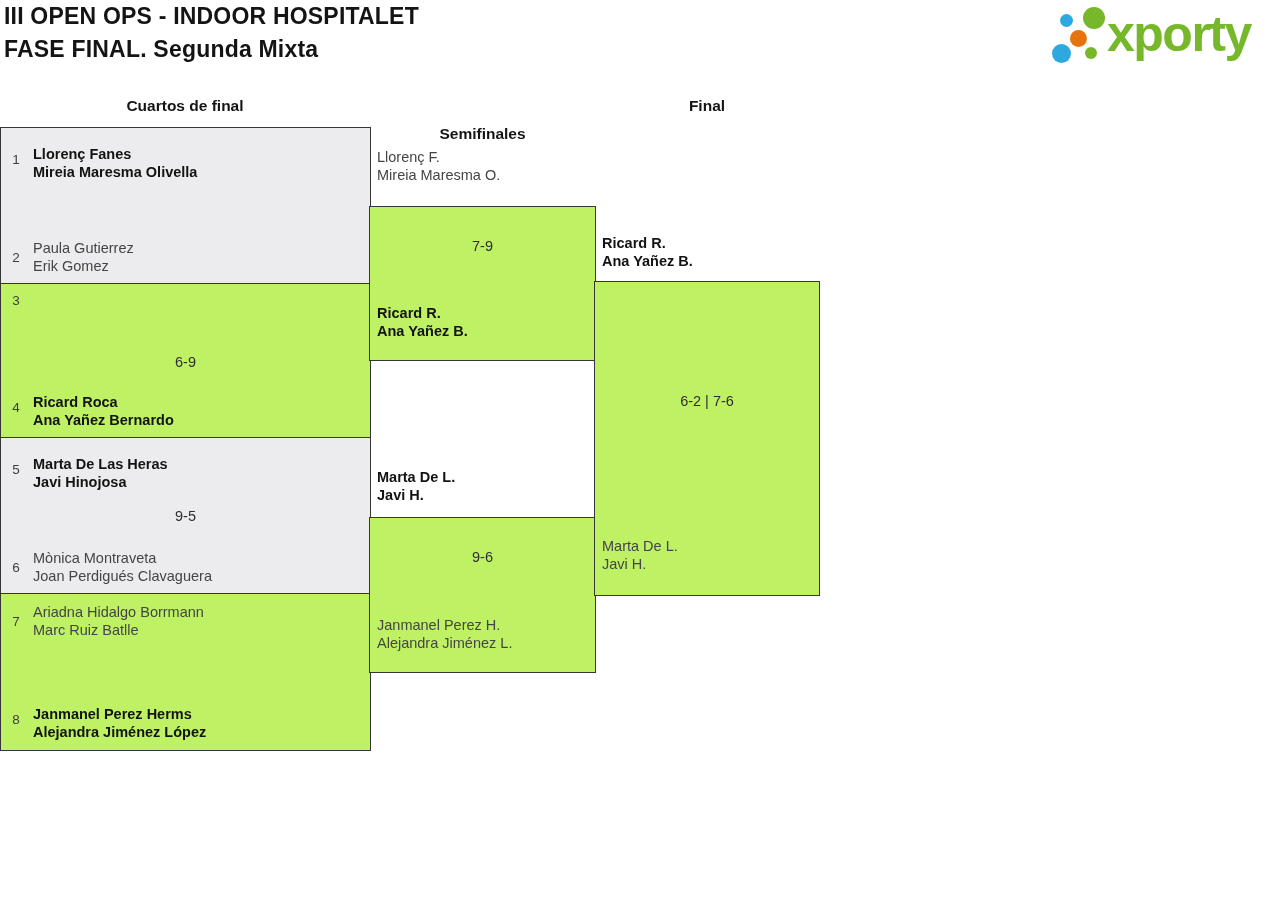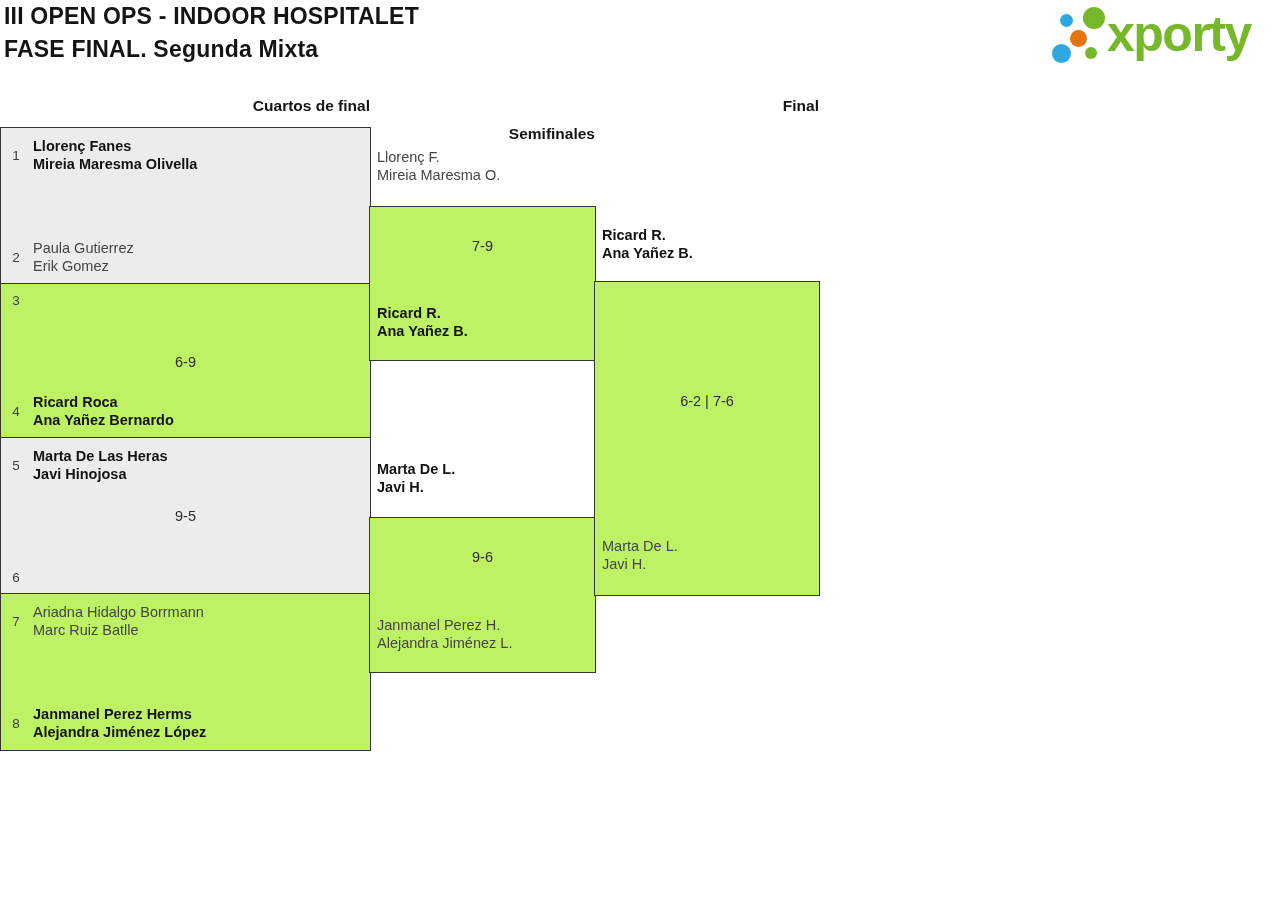--- a/index.html
+++ b/index.html
@@ -9,21 +9,21 @@
   
   .title1{position:absolute;left:4px;top:3px;font-size:23px;font-weight:700;color:#141414;letter-spacing:.2px;white-space:nowrap;}
   .title2{position:absolute;left:4px;top:36px;font-size:23px;font-weight:700;color:#141414;letter-spacing:.2px;white-space:nowrap;}
 
   
   .logo{position:absolute;left:1048px;top:0;width:232px;height:78px;}
   .dot{position:absolute;border-radius:50%;}
   .logo-text{position:absolute;left:59px;top:8px;font-size:50px;line-height:52px;font-weight:700;letter-spacing:-1.5px;color:#76b82a;white-space:nowrap;}
 
   
-  .rh{position:absolute;top:97px;font-size:15.5px;font-weight:700;color:#141414;text-align:right;}
+  .rh{position:absolute;top:97px;font-size:15.5px;font-weight:700;color:#141414;text-align:center;}
   .rh-qf{left:0;width:370px;}
   .rh-sf{left:370px;width:225px;margin-top:28px;}
   .rh-f{left:595px;width:224px;}
 
   
   .box{position:absolute;box-sizing:border-box;border:1.7px solid #363636;background:#bef264;}
   .qf{left:0;width:371px;}
   .qf1{top:127px;height:158px;background:#ececee;}
   .qf2{top:283px;height:156px;}
   .qf3{top:437px;height:158px;background:#ececee;}
@@ -33,21 +33,21 @@
   .sf2{top:517px;height:156px;}
   .fbox{left:594px;width:226px;top:281px;height:315px;}
 
   
   .team{position:absolute;left:9px;right:8px;display:flex;align-items:center;gap:11px;}
   .t-top{top:9px;}
   .t-bot{bottom:9px;}
   .seed{flex:0 0 12px;font-size:13.5px;color:#3f3f3f;text-align:center;}
   .names{font-size:14.5px;line-height:18px;color:#454545;}
   .names div{white-space:nowrap;}
-  .names.w{font-weight:700;color:#131313;}
+  .names.w{font-weight:700;color:#131313;margin-top:8px;}
 
   
   .score{position:absolute;left:0;width:100%;text-align:center;font-size:14.5px;line-height:18px;color:#2e2e2e;}
   .qf .score{top:69px;}
   .sf .score{top:30px;}
   .fbox .score{top:110px;}
 
   
   .inbox-team{position:absolute;left:7px;}
   .sf .inbox-team{bottom:20px;}
@@ -115,20 +115,24 @@
     <div class="team t-top">
       <span class="seed">5</span>
       <div class="names w">
         <div>Marta De Las Heras</div>
         <div>Javi Hinojosa</div>
       </div>
     </div>
     <div class="score">9-5</div>
     <div class="team t-bot">
       <span class="seed">6</span>
+      <div class="names">
+        <div>Mònica Montraveta</div>
+        <div>Joan Perdigués Clavaguera</div>
+      </div>
     </div>
   </div>
 
   <div class="box qf qf4">
     <div class="team t-top">
       <span class="seed">7</span>
       <div class="names">
         <div>Ariadna Hidalgo Borrmann</div>
         <div>Marc Ruiz Batlle</div>
       </div>

